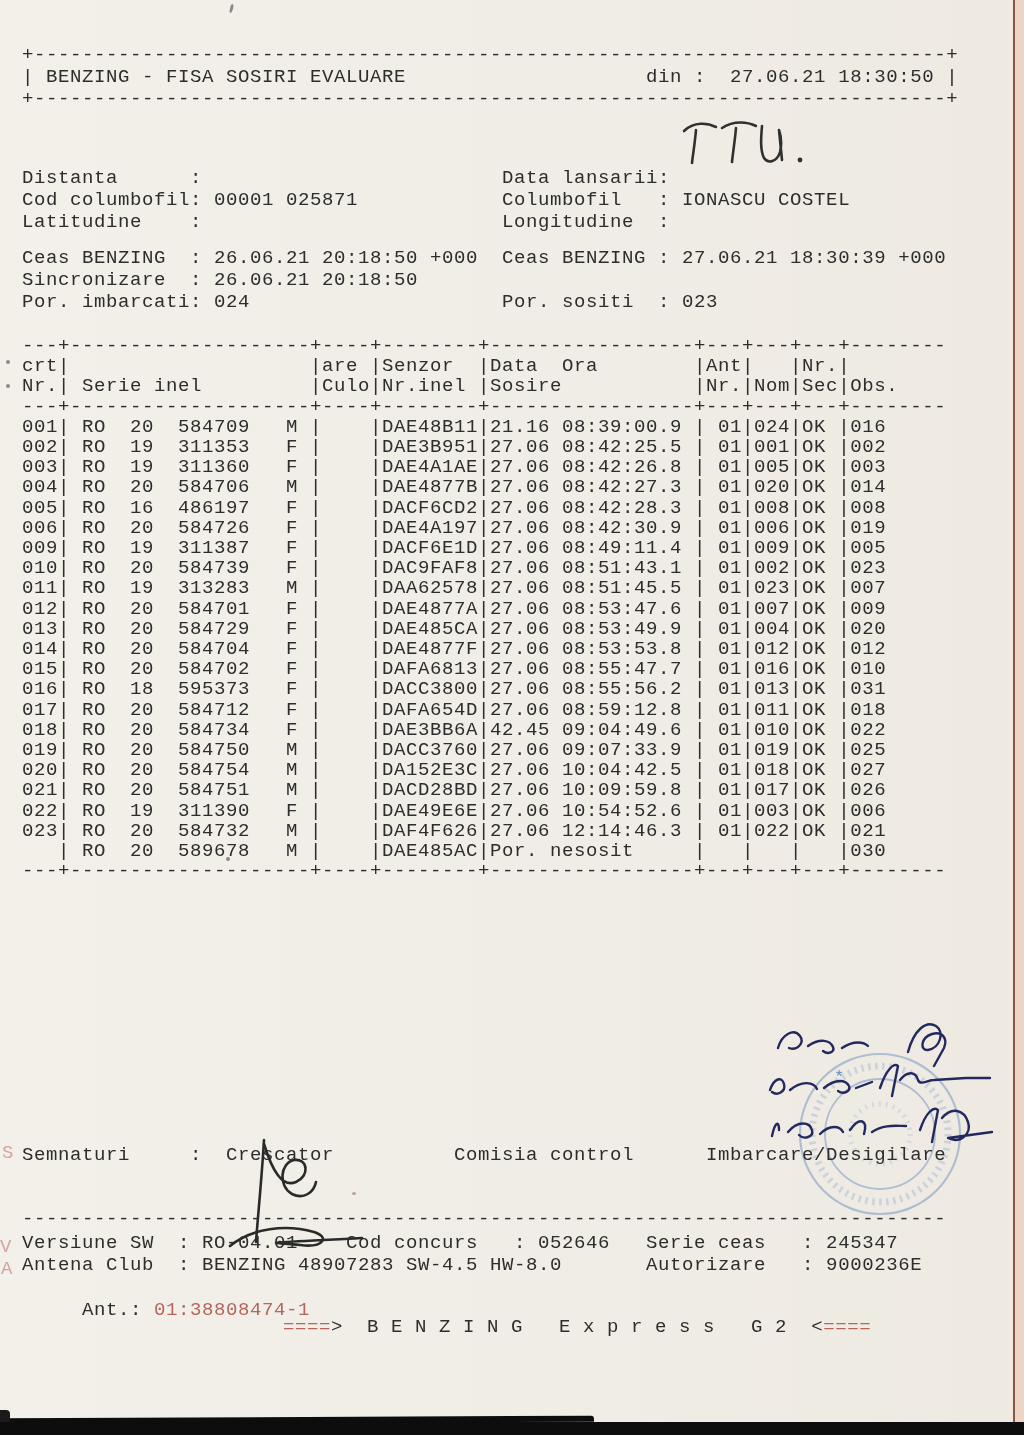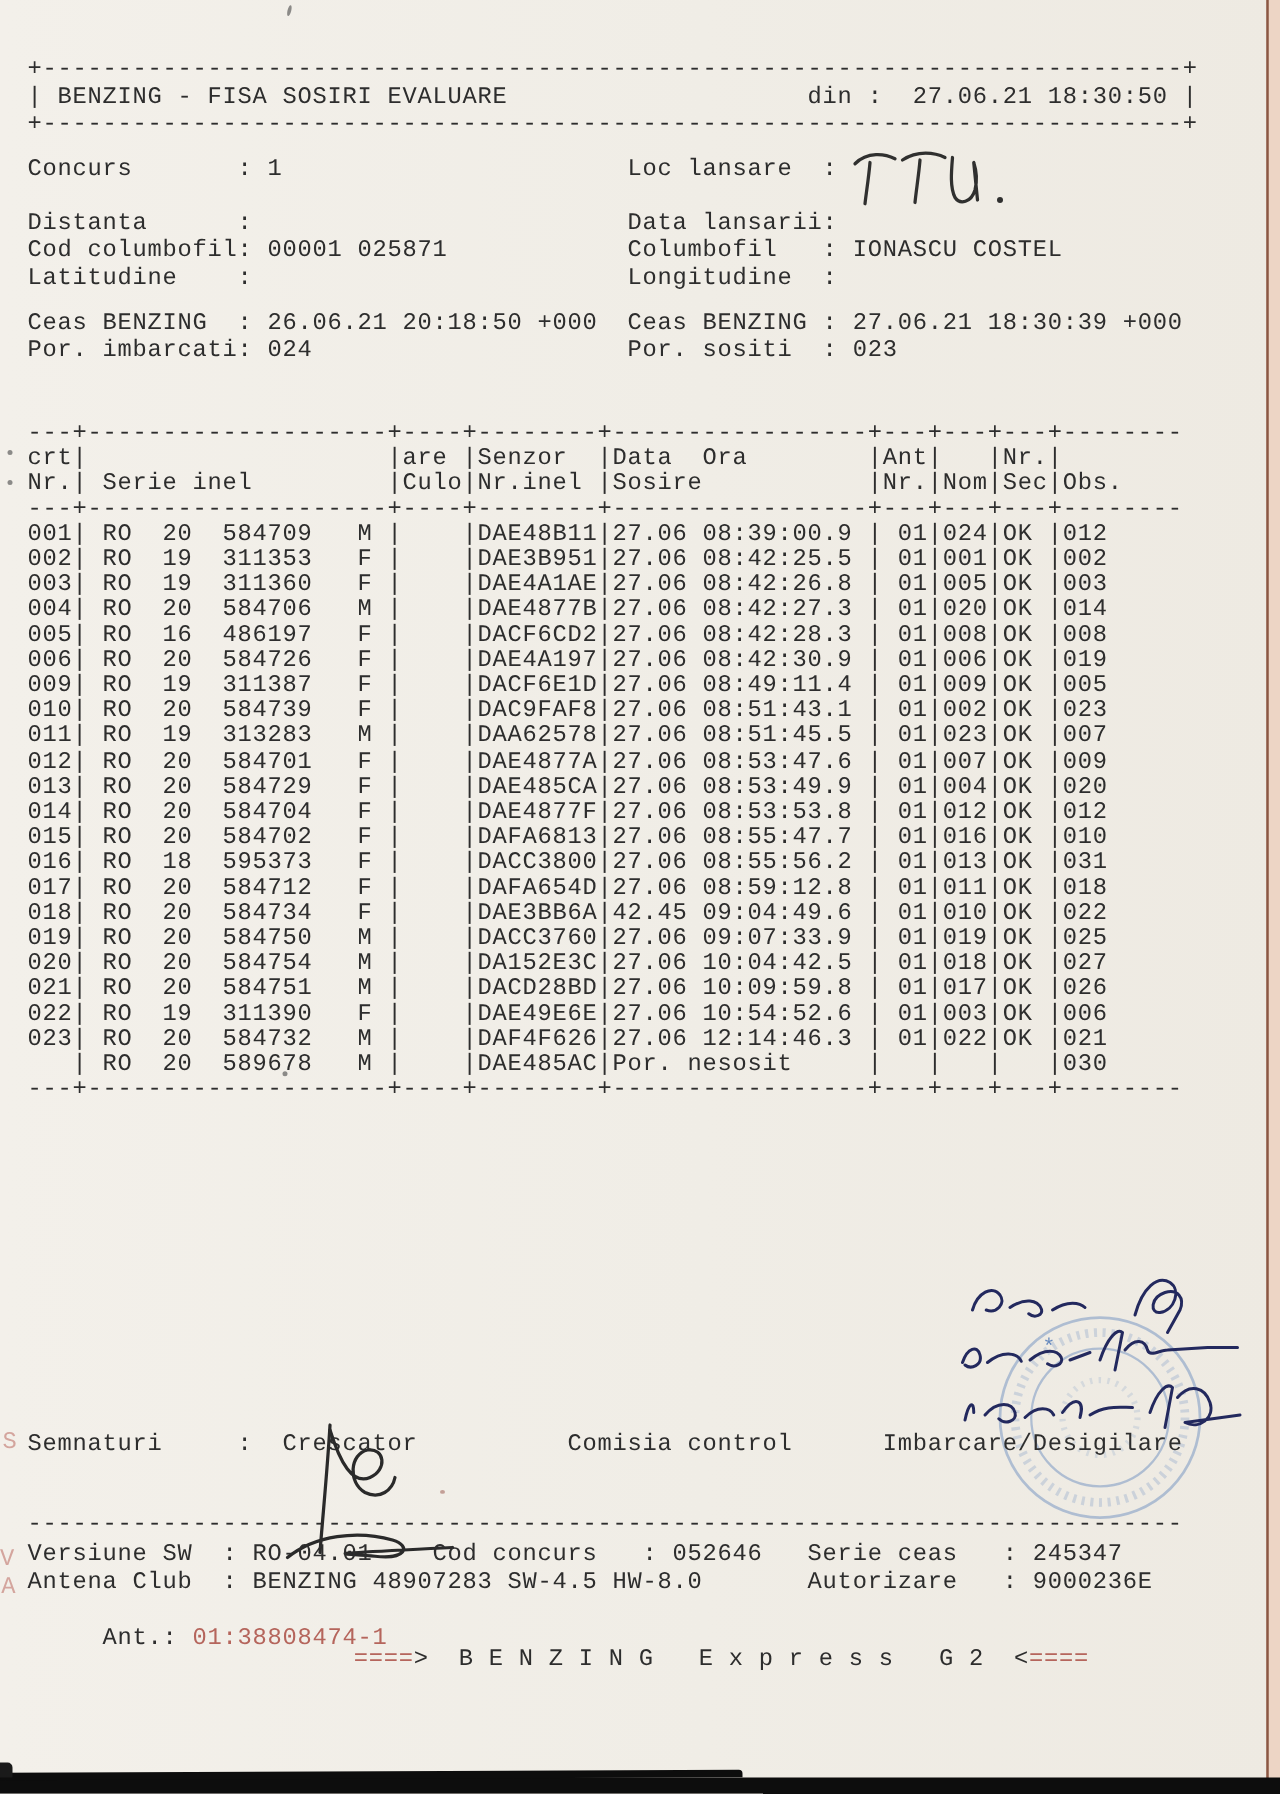--- a/index.html
+++ b/index.html
@@ -23,48 +23,48 @@
 <body>
 
 <div class="page">
 
   <div class="blk" style="top:44px">
     <div class="mono-line" id="hdr-top">+----------------------------------------------------------------------------+</div>
     <div class="mono-line" id="hdr-title">| BENZING - FISA SOSIRI EVALUARE                    din :  27.06.21 18:30:50 |</div>
     <div class="mono-line" id="hdr-bot">+----------------------------------------------------------------------------+</div>
   </div>
 
-  <div class="blk mono-line" id="line-concurs" style="top:124px">Concurs       : 1                       Loc lansare  : </div>
   <div class="blk" id="block-info" style="top:167px">
       <div class="mono-line">Distanta      :                         Data lansarii: </div>
       <div class="mono-line">Cod columbofil: 00001 025871            Columbofil   : IONASCU COSTEL</div>
       <div class="mono-line">Latitudine    :                         Longitudine  : </div>
     </div>
   <div class="blk" id="block-clock" style="top:247px">
       <div class="mono-line">Ceas BENZING  : 26.06.21 20:18:50 +000  Ceas BENZING : 27.06.21 18:30:39 +000</div>
+      <div class="mono-line">Sincronizare  : 26.06.21 20:18:50       </div>
       <div class="mono-line">Por. imbarcati: 024                     Por. sositi  : 023</div>
     </div>
 
   <svg style="left:678px;top:116px" width="150" height="58" viewBox="0 0 150 58">
     <g class="sig" stroke="#30302f" stroke-width="2.6">
       <path d="M6 15 C 16 5, 30 7, 38 11"></path>
       <path d="M18 14 C 17 26, 15 38, 14 47"></path>
       <path d="M44 12 C 56 4, 70 6, 78 10"></path>
       <path d="M58 12 C 57 24, 55 36, 54 46"></path>
       <path d="M84 10 C 83 22, 82 34, 86 42 C 90 48, 99 46, 102 36 C 104 28, 103 20, 101 14 L 104 44"></path>
     </g>
     <circle cx="122" cy="44" r="2.4" fill="#30302f"></circle>
   </svg>
 
   <div class="blk" id="table" style="top:336px">
       <div class="tline">---+--------------------+----+--------+-----------------+---+---+---+--------</div>
       <div class="tline">crt|                    |are |Senzor  |Data  Ora        |Ant|   |Nr.|        </div>
       <div class="tline">Nr.| Serie inel         |Culo|Nr.inel |Sosire           |Nr.|Nom|Sec|Obs.    </div>
       <div class="tline">---+--------------------+----+--------+-----------------+---+---+---+--------</div>
-      <div class="tline">001| RO  20  584709   M |    |DAE48B11|27.06 08:39:00.9 | 01|024|OK |012     </div>
+      <div class="tline">001| RO  20  584709   M |    |DAE48B11|21.16 08:39:00.9 | 01|024|OK |016     </div>
       <div class="tline">002| RO  19  311353   F |    |DAE3B951|27.06 08:42:25.5 | 01|001|OK |002     </div>
       <div class="tline">003| RO  19  311360   F |    |DAE4A1AE|27.06 08:42:26.8 | 01|005|OK |003     </div>
       <div class="tline">004| RO  20  584706   M |    |DAE4877B|27.06 08:42:27.3 | 01|020|OK |014     </div>
       <div class="tline">005| RO  16  486197   F |    |DACF6CD2|27.06 08:42:28.3 | 01|008|OK |008     </div>
       <div class="tline">006| RO  20  584726   F |    |DAE4A197|27.06 08:42:30.9 | 01|006|OK |019     </div>
       <div class="tline">009| RO  19  311387   F |    |DACF6E1D|27.06 08:49:11.4 | 01|009|OK |005     </div>
       <div class="tline">010| RO  20  584739   F |    |DAC9FAF8|27.06 08:51:43.1 | 01|002|OK |023     </div>
       <div class="tline">011| RO  19  313283   M |    |DAA62578|27.06 08:51:45.5 | 01|023|OK |007     </div>
       <div class="tline">012| RO  20  584701   F |    |DAE4877A|27.06 08:53:47.6 | 01|007|OK |009     </div>
       <div class="tline">013| RO  20  584729   F |    |DAE485CA|27.06 08:53:49.9 | 01|004|OK |020     </div>

